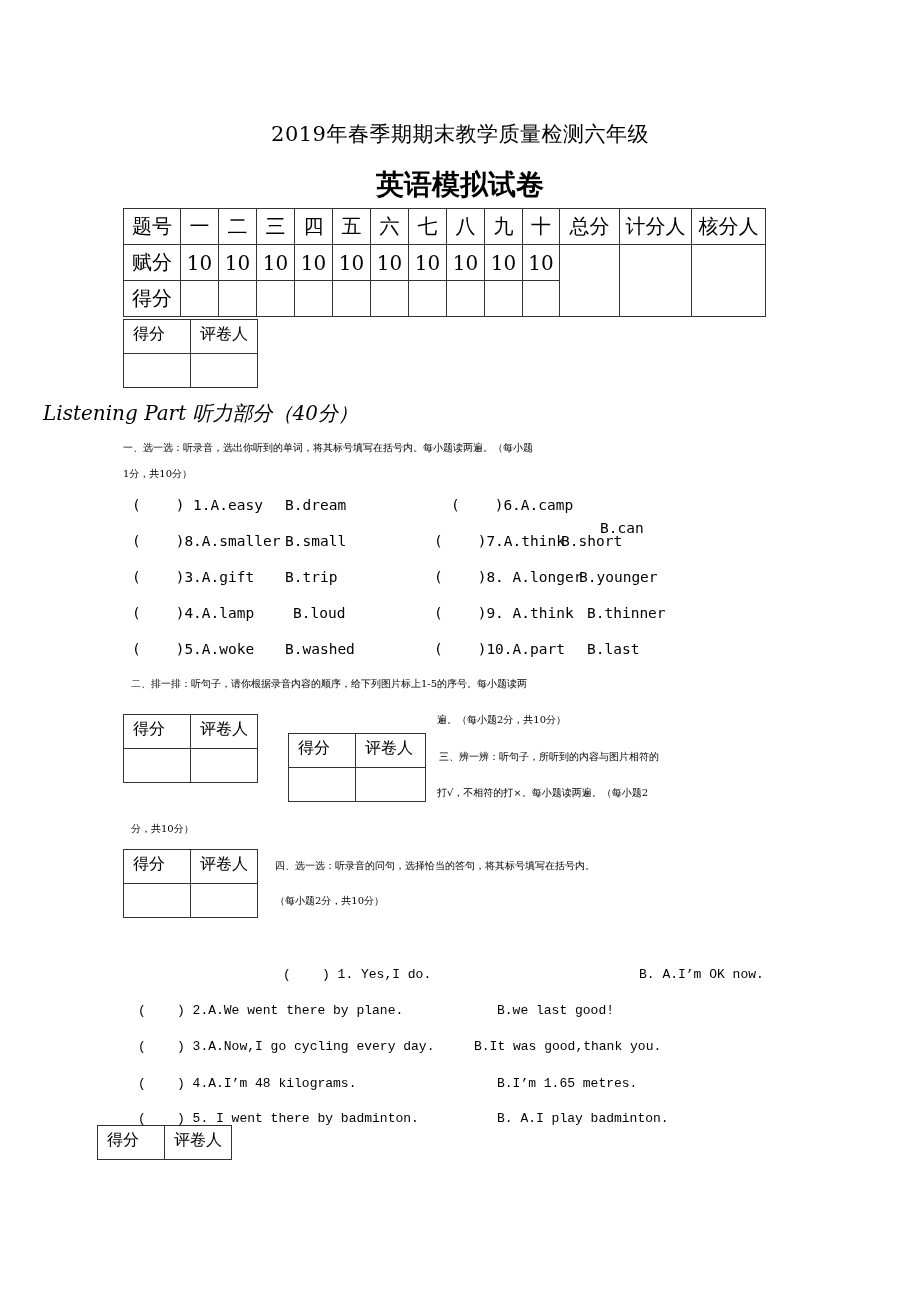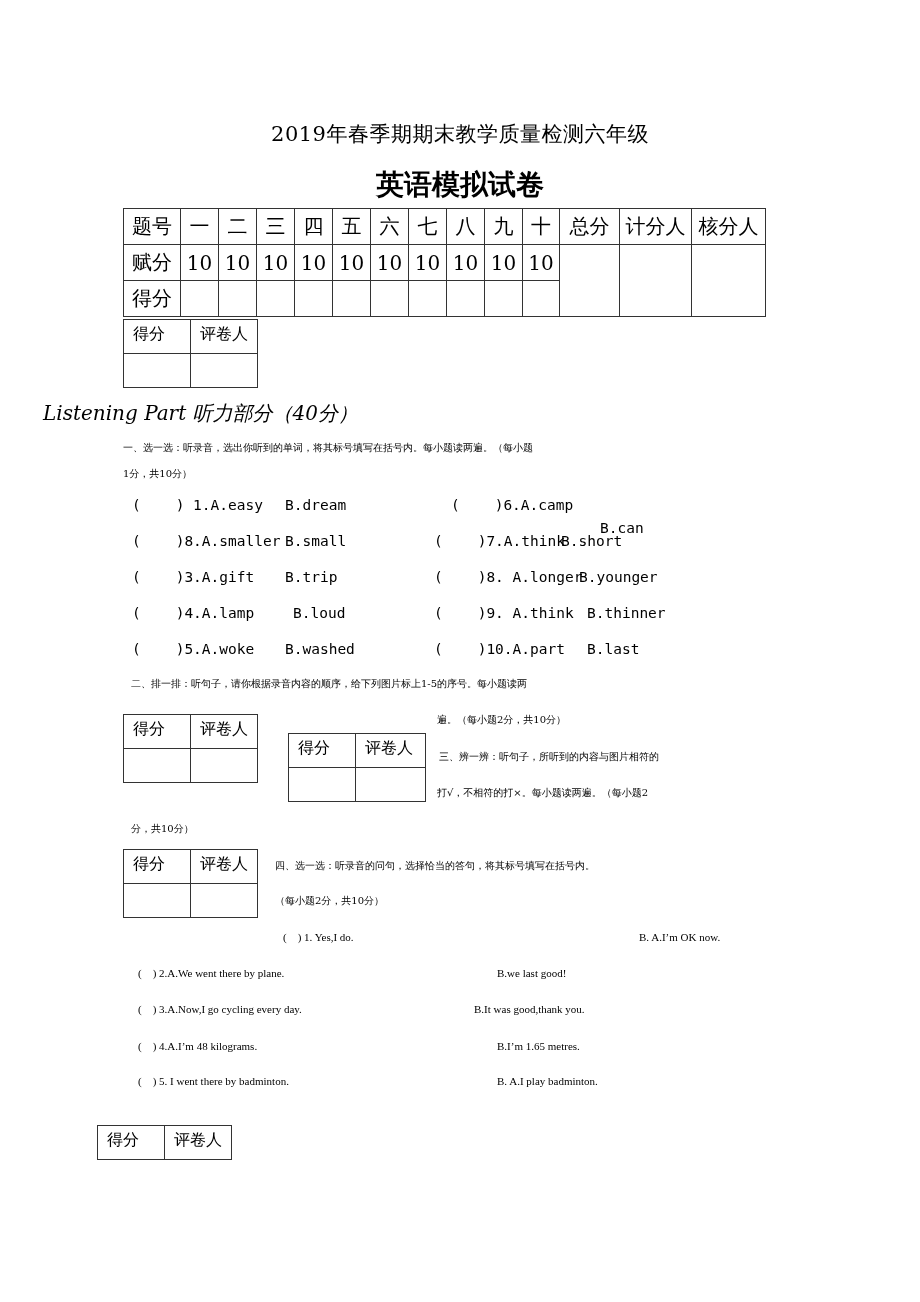--- a/index.html
+++ b/index.html
@@ -10,21 +10,21 @@
   .title2 { left: 0; width: 920px; top: 166px; text-align: center; font-size: 28px; font-weight: bold; }
   table { border-collapse: collapse; }
   td { border: 1px solid #333; text-align: center; font-size: 20px; padding: 0; }
   .score-table { left: 123px; top: 208px; }
   .score-table td { height: 35px; }
   .grader td { width: 67px; height: 34px; font-size: 16px; text-align: left; padding-left: 9px; vertical-align: top; padding-top: 4px; box-sizing: border-box; }
   .grader td.blank { padding: 0; }
   .sec-title { left: 0; width: 920px; top: 400px; text-align: left; font-size: 20px; font-style: italic; padding-left: 43px; }
   .line { font-size: 10px; }
   .mono { font-family: "DejaVu Sans Mono", "Liberation Mono", monospace; font-size: 14.5px; }
-  .serifmono { font-family: Liberation Serif, serif; font-size: 11px; }
+  .serifmono { font-family: Liberation Mono, monospace; font-size: 13px; margin-top: 36px; }
 </style>
 </head>
 <body>
 
 <div class="abs title1">2019年春季期期末教学质量检测六年级</div>
 <div class="abs title2">英语模拟试卷</div>
 
 <table class="abs score-table">
   <tbody>
       <tr>

